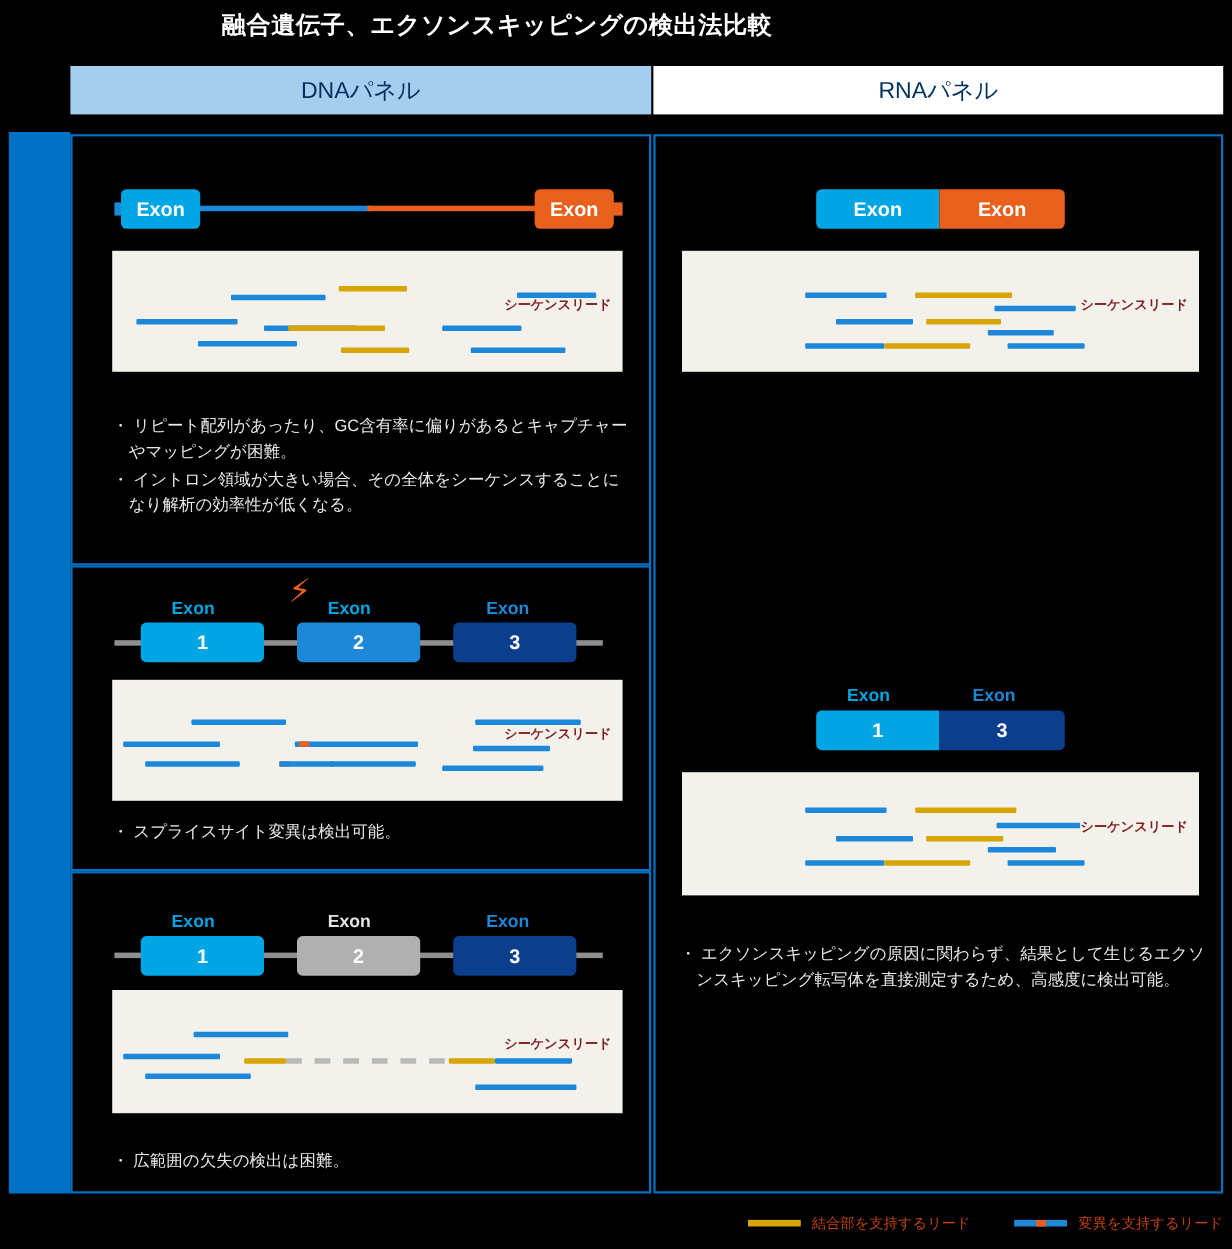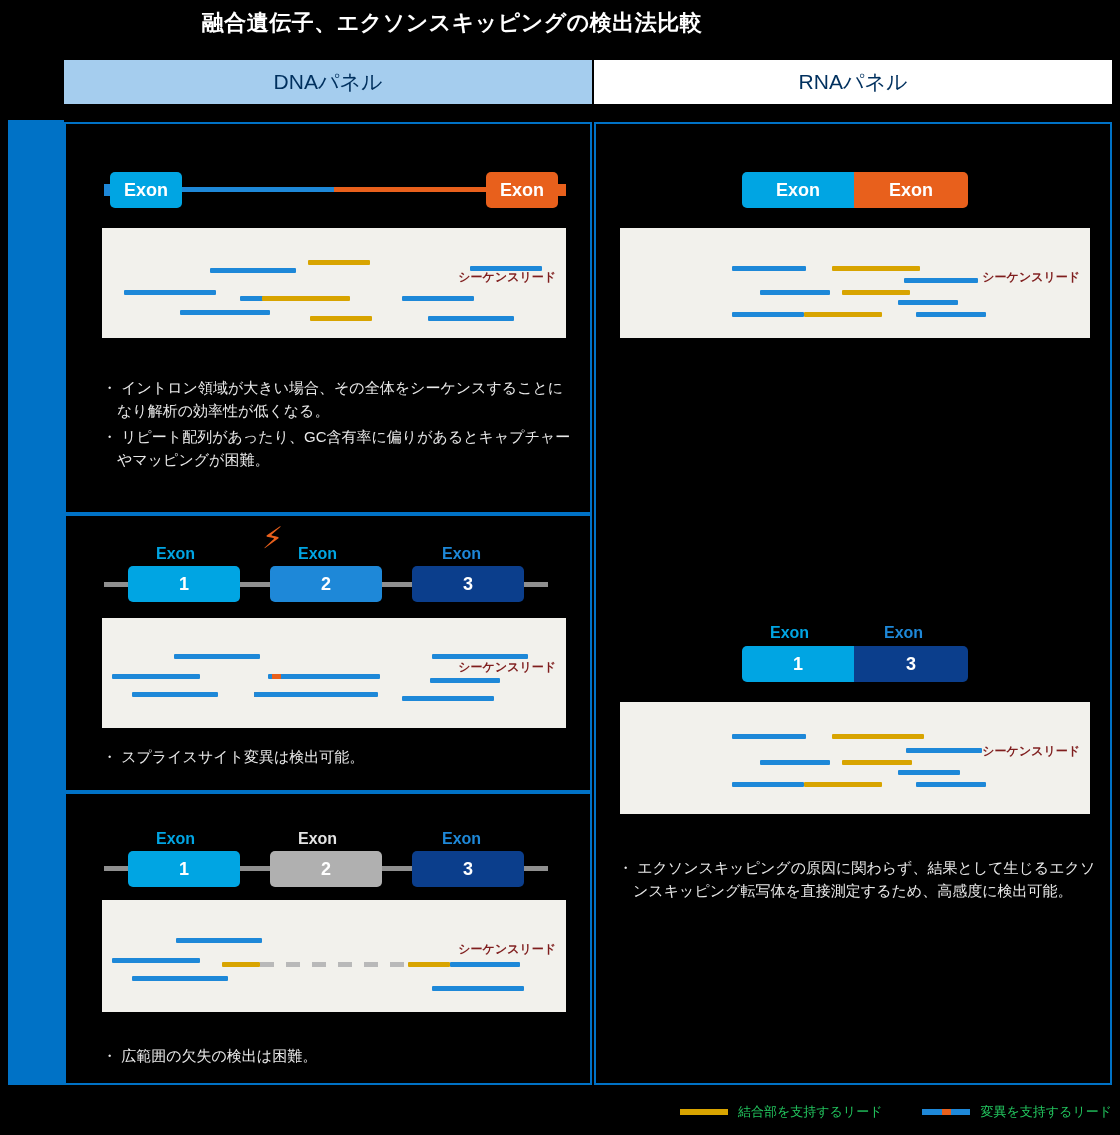--- a/index.html
+++ b/index.html
@@ -71,21 +71,21 @@
     background-image:linear-gradient(to right,#b9b9b9 0 14px,transparent 14px 26px);
     background-repeat:repeat-x;background-size:26px 5px;height:5px;
   }
 
   
   .bullets{position:absolute;font-size:15px;line-height:1.55;color:#e9e9e9;}
   .bullets div{margin-bottom:2px;text-indent:-15px;padding-left:15px;}
 
   
   .legend{position:absolute;bottom:14px;right:8px;display:flex;gap:40px;align-items:center;}
-  .legend-item{display:flex;align-items:center;gap:10px;font-size:13px;color:#22c55e;}
+  .legend-item{display:flex;align-items:center;gap:10px;font-size:13px;color:#c2410c;}
   .swatch{width:48px;height:6px;position:relative;}
   .swatch.gold{background:#d8a400;}
   .swatch.blue{background:#1e88d8;}
   .swatch.blue:after{content:"";position:absolute;left:20px;top:0;width:9px;height:6px;background:#e8601c;}
   .bolt{position:absolute;font-size:30px;color:#e8601c;font-weight:bold;}
 </style>
 </head>
 <body>
 
 <div class="title">融合遺伝子、エクソンスキッピングの検出法比較</div>
@@ -112,22 +112,22 @@
   <div class="read blue" style="left:78px;top:82px;width:90px;"></div>
   <div class="read gold" style="left:206px;top:32px;width:62px;"></div>
   <div class="read gold" style="left:160px;top:68px;width:88px;"></div>
   <div class="read gold" style="left:208px;top:88px;width:62px;"></div>
   <div class="read blue" style="left:368px;top:38px;width:72px;"></div>
   <div class="read blue" style="left:300px;top:68px;width:72px;"></div>
   <div class="read blue" style="left:326px;top:88px;width:86px;"></div>
 </div>
 
 <div class="bullets" style="left:102px;top:376px;width:470px;">
+  <div>・ リピート配列があったり、GC含有率に偏りがあるとキャプチャーやマッピングが困難。</div>
   <div>・ イントロン領域が大きい場合、その全体をシーケンスすることになり解析の効率性が低くなる。</div>
-  <div>・ リピート配列があったり、GC含有率に偏りがあるとキャプチャーやマッピングが困難。</div>
 </div>
 
 <div class="frame f-dna-2"></div>
 
 <div class="line grey" style="left:104px;top:582px;width:444px;"></div>
 <div class="bolt" style="left:262px;top:520px;">⚡</div>
 
 <div class="pilllabel" style="left:156px;top:545px;">Exon</div>
 <div class="pill cyan" style="left:128px;top:566px;width:112px;height:36px;">1</div>
 <div class="pilllabel" style="left:298px;top:545px;">Exon</div>

